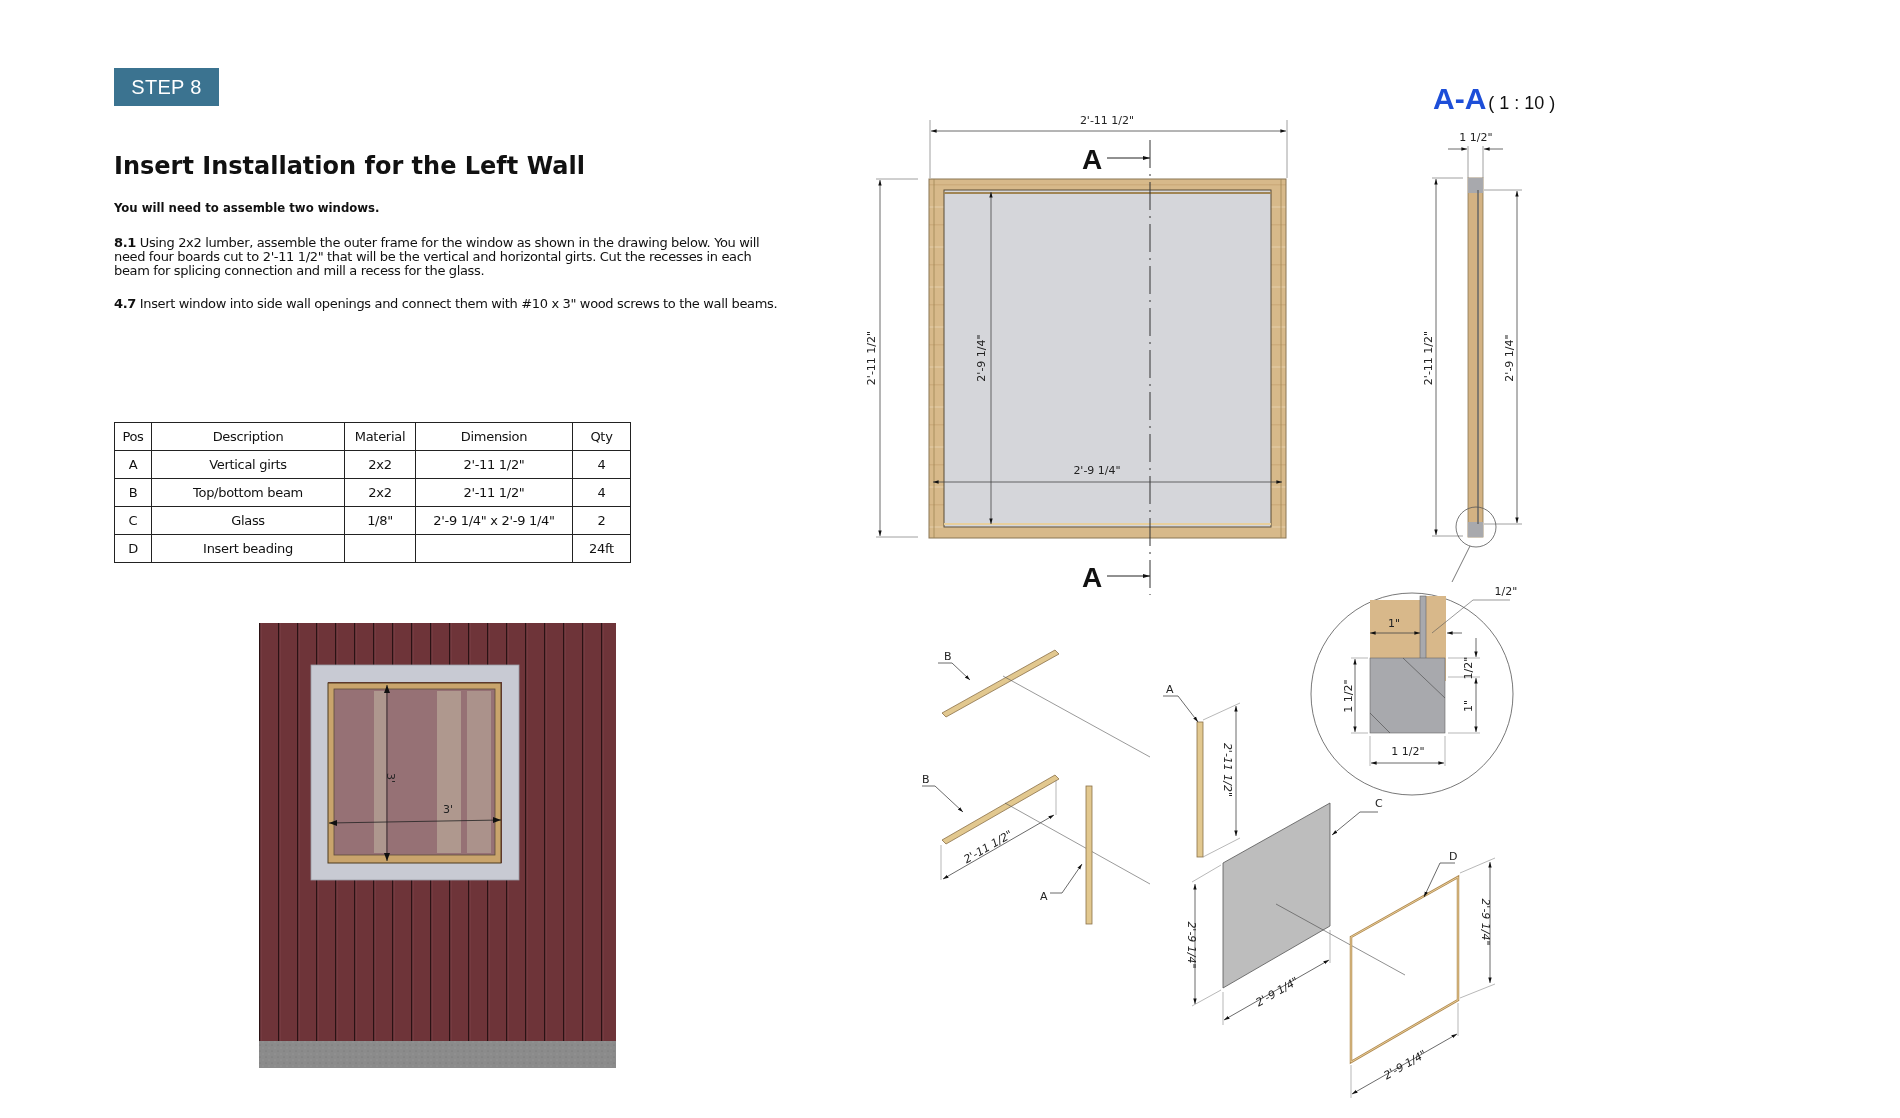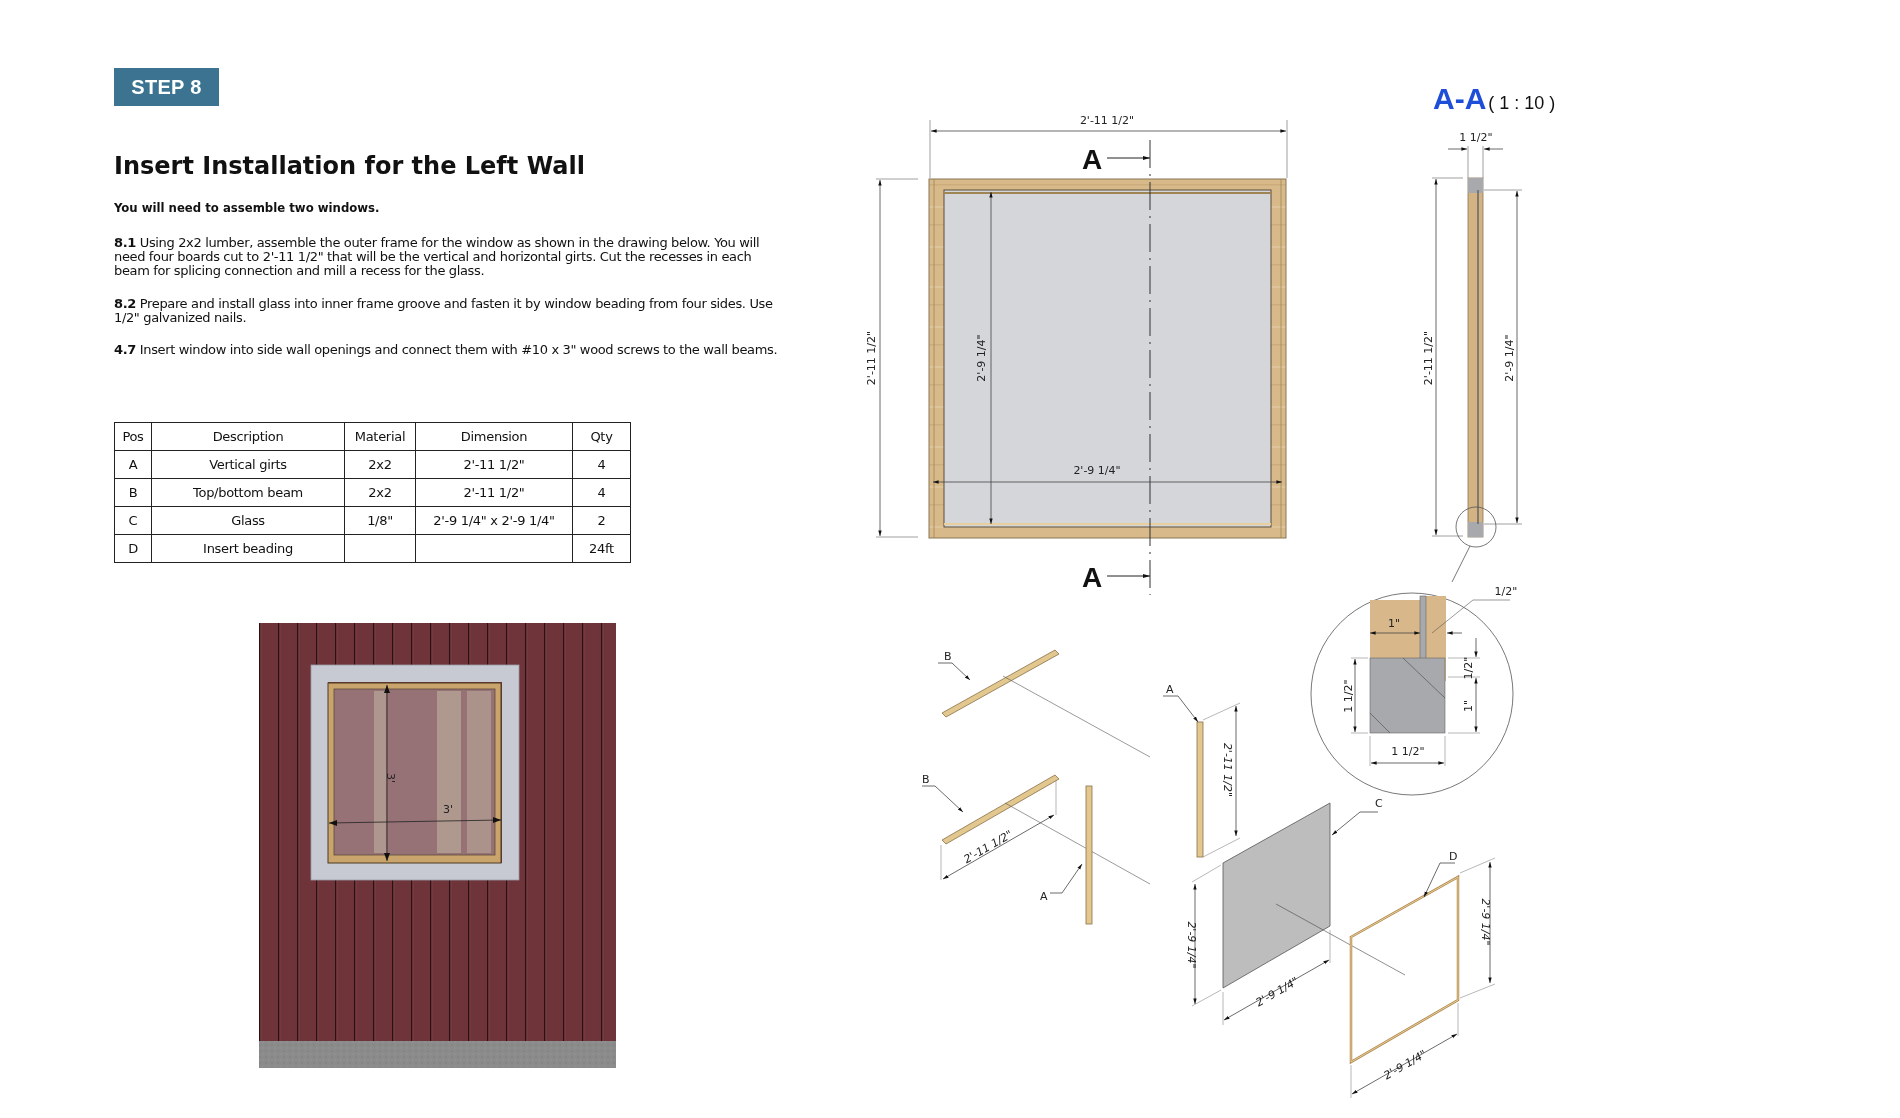--- a/index.html
+++ b/index.html
@@ -1,21 +1,21 @@
 <!DOCTYPE html>
 <html><head>
 <meta charset="utf-8">
 <style>
   * { box-sizing: border-box; margin: 0; padding: 0; }
   html, body { width: 1900px; height: 1118px; background: #ffffff; overflow: hidden; }
   body { position: relative; font-family: "Liberation Sans", sans-serif; color: #111; }
 
   .step-badge {
     position: absolute; left: 114px; top: 68px; width: 105px; height: 38px;
-    background: #3b7390; color: #fff; font-weight: bold; font-size: 20px;
+    background: #3b7390; color: #fff; font-weight: normal; font-size: 20px;
     display: flex; align-items: center; justify-content: center; letter-spacing: 0.3px;
   }
   .page-title {
     position: absolute; left: 114px; top: 152px;
     font-family: "DejaVu Sans", sans-serif; font-weight: bold; font-size: 24px; color: #111;
   }
   .intro {
     position: absolute; left: 114px; top: 200px;
     font-family: "DejaVu Sans Condensed", "DejaVu Sans", sans-serif; font-weight: bold; font-size: 13px;
   }
@@ -52,21 +52,20 @@
 
 <div class="step-badge">
     <span>STEP 8</span>
   </div>
 
 <h1 class="page-title">Insert Installation for the Left Wall</h1>
 <div class="intro">You will need to assemble two windows.</div>
 
 <div class="instructions">
   <p><b>8.1</b><span> Using 2x2 lumber, assemble the outer frame for the window as shown in the drawing below. You will need four boards cut to 2'-11 1/2" that will be the vertical and horizontal girts. Cut the recesses in each beam for splicing connection and mill a recess for the glass.</span></p>
-  <p><b>8.2</b><span> Prepare and install glass into inner frame groove and fasten it by window beading from four sides. Use 1/2" galvanized nails.</span></p>
   <p><b>4.7</b><span> Insert window into side wall openings and connect them with #10 x 3" wood screws to the wall beams.</span></p>
 </div>
 
 <table class="parts">
   <thead>
     <tr>
       <th class="c-pos">Pos</th>
       <th class="c-desc">Description</th>
       <th class="c-mat">Material</th>
       <th class="c-dim">Dimension</th>

